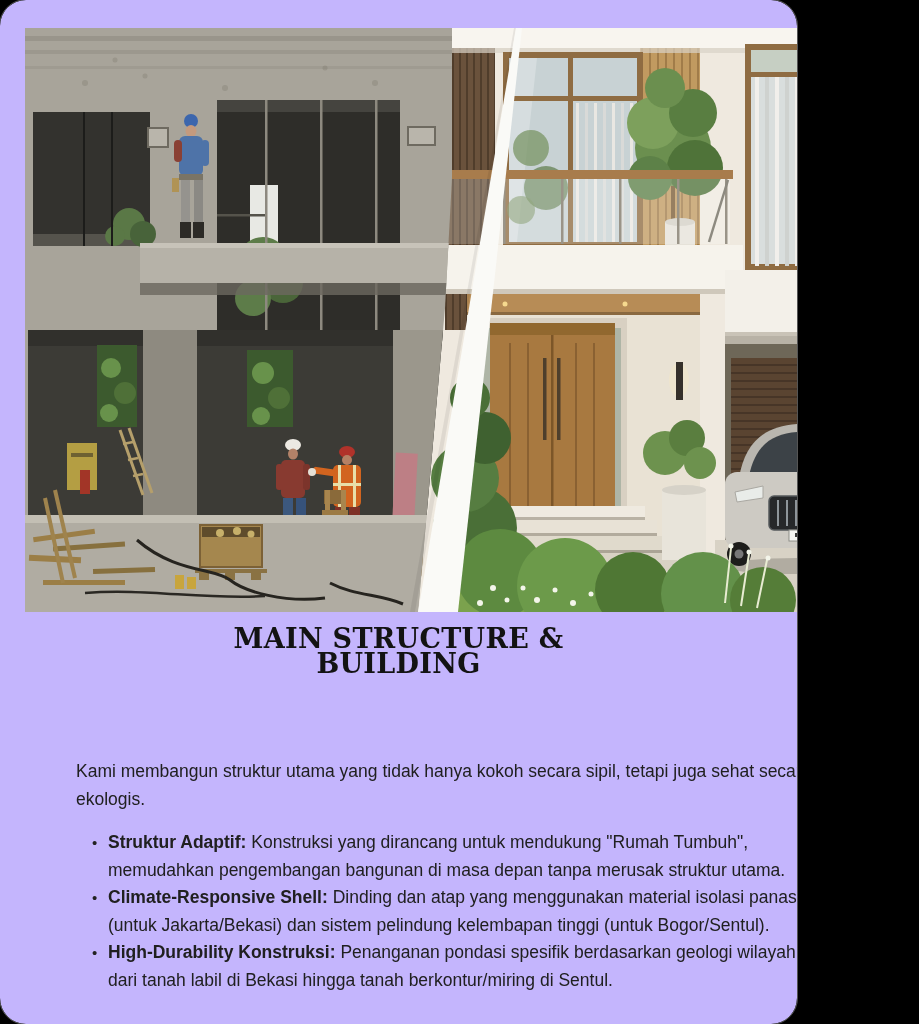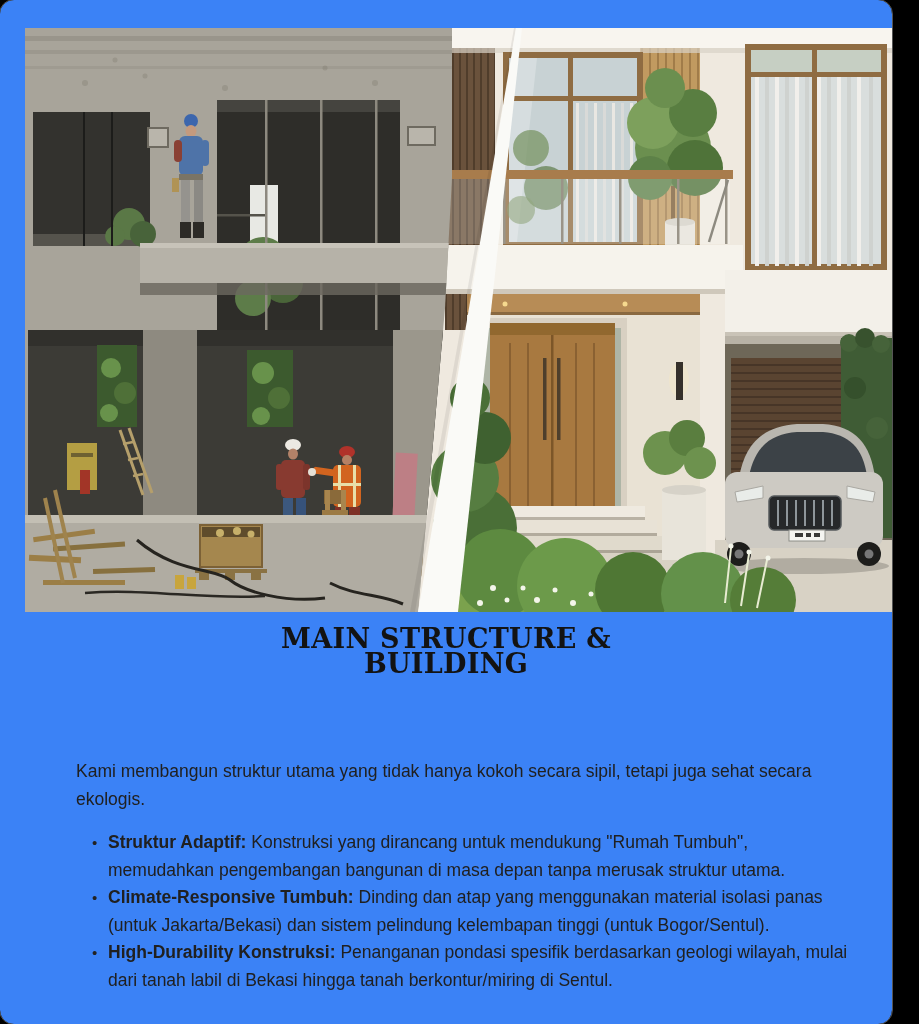--- a/index.html
+++ b/index.html
@@ -1,16 +1,16 @@
 <!DOCTYPE html>
 <html><head>
 <meta charset="utf-8">
 <style>
   html,body{margin:0;padding:0;background:#000;}
-  .card{position:relative;width:892px;height:1024px;background:#3b82f6;border-radius:14px;overflow:hidden;outline:1px solid #555;font-family:"Liberation Sans",sans-serif;}
+  .card{position:relative;width:797px;height:1024px;background:#c4b5fd;border-radius:26px;overflow:hidden;outline:1px solid #555;font-family:"Liberation Sans",sans-serif;}
   .hero{position:absolute;left:25px;top:28px;width:869px;height:584px;}
   .hero svg{display:block;width:100%;height:100%;}
   .heading{position:absolute;top:626px;left:0;width:100%;margin:0;text-align:center;
            font-family:"DejaVu Serif","Liberation Serif",serif;font-weight:700;
            font-size:27px;line-height:25px;letter-spacing:.3px;color:#131313;}
   .heading span{display:block;}
   .content{position:absolute;left:64px;top:746px;width:800px;
            font-size:17.5px;line-height:27.5px;color:#202020;}
   .intro{margin:12px;}
   ul.points{margin:16px;padding:0 0 0 28px;list-style:none;}
@@ -387,18 +387,18 @@
 
   <h1 class="heading">
     <span>MAIN STRUCTURE &amp;</span>
     <span>BUILDING</span>
   </h1>
 
   <div class="content">
     <p class="intro">Kami membangun struktur utama yang tidak hanya kokoh secara sipil, tetapi juga sehat secara ekologis.</p>
     <ul class="points">
       <li><b class="lbl">Struktur Adaptif:</b> <span>Konstruksi yang dirancang untuk mendukung "Rumah Tumbuh", memudahkan pengembangan bangunan di masa depan tanpa merusak struktur utama.</span></li>
-      <li><b class="lbl">Climate-Responsive Tumbuh:</b> <span>Dinding dan atap yang menggunakan material isolasi panas (untuk Jakarta/Bekasi) dan sistem pelindung kelembapan tinggi (untuk Bogor/Sentul).</span></li>
+      <li><b class="lbl">Climate-Responsive Shell:</b> <span>Dinding dan atap yang menggunakan material isolasi panas (untuk Jakarta/Bekasi) dan sistem pelindung kelembapan tinggi (untuk Bogor/Sentul).</span></li>
       <li><b class="lbl">High-Durability Konstruksi:</b> <span>Penanganan pondasi spesifik berdasarkan geologi wilayah, mulai dari tanah labil di Bekasi hingga tanah berkontur/miring di Sentul.</span></li>
     </ul>
   </div>
 
 </div>
 
 </body></html>

